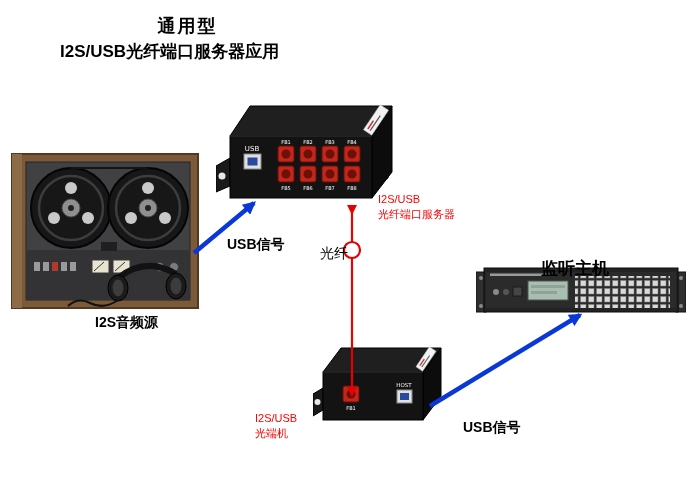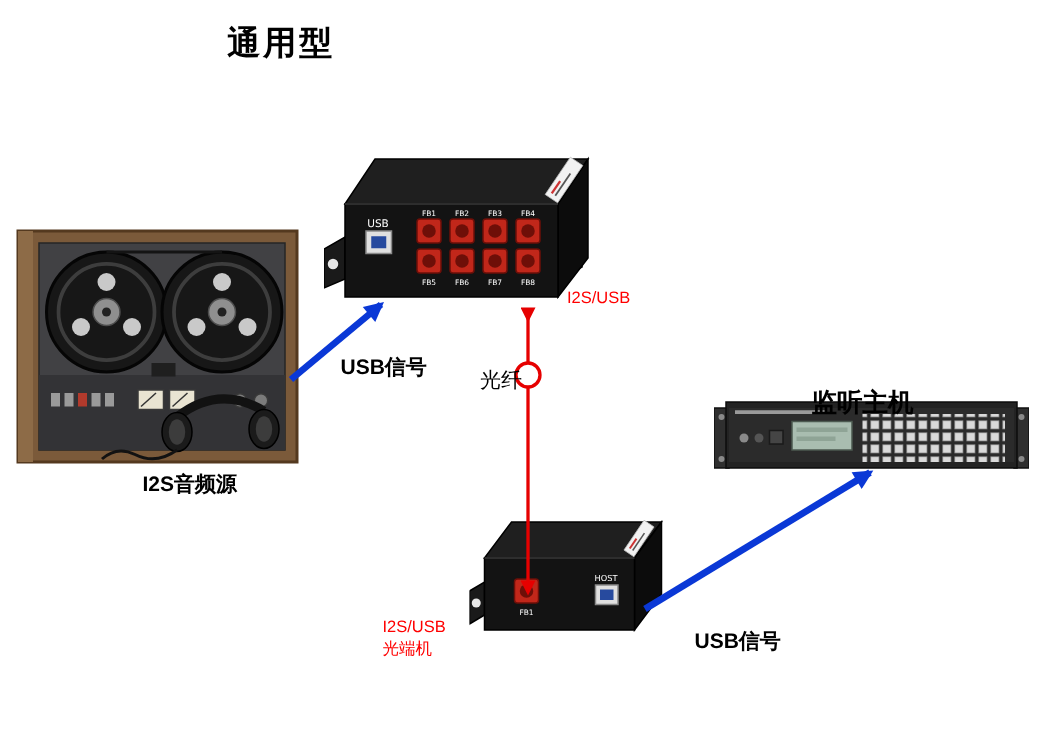--- a/index.html
+++ b/index.html
@@ -1,20 +1,20 @@
 <!DOCTYPE html>
 <html><head>
 <meta charset="utf-8">
 <style>
   html,body{margin:0;padding:0;background:#fff;}
   .canvas{position:relative;width:700px;height:495px;background:#ffffff;overflow:hidden;
           font-family:"Liberation Sans","DejaVu Sans",sans-serif;color:#000;}
   .abs{position:absolute;}
   .title-block{left:60px;top:14px;width:255px;}
-  .title-block .t1{font-size:22px;font-weight:bold;text-align:center;letter-spacing:2px;}
+  .title-block .t1{font-size:18px;font-weight:bold;text-align:center;letter-spacing:2px;}
   .title-block .t2{font-size:17px;font-weight:bold;margin-top:2px;white-space:nowrap;}
   .lbl{font-size:14px;font-weight:bold;white-space:nowrap;text-align:center;}
   .lbl-plain{font-size:14px;white-space:nowrap;}
   .red-cap{color:#ff0000;font-size:11px;text-align:left;line-height:15px;white-space:nowrap;}
   .usb1{left:227px;top:236px;}
   .usb2{left:463px;top:419px;}
   .fiber-lbl{left:320px;top:245px;}
   .monitor-lbl{left:541px;top:257px;font-size:17px;}
   .audio-lbl{left:55px;top:314px;padding-left:40px;}
   .servercap{left:378px;top:192px;width:100px;}
@@ -24,20 +24,21 @@
   .port-lbl2{font-size:5px;fill:#ffffff;text-anchor:middle;font-family:"DejaVu Sans",sans-serif;}
   .usb-lbl{font-size:7px;fill:#ffffff;text-anchor:middle;font-family:"DejaVu Sans",sans-serif;}
 </style>
 </head>
 <body>
 
 <div class="canvas">
 
   <div class="abs title-block">
     <div class="t1">通用型</div>
+    <div class="t2">I2S/USB光纤端口服务器应用</div>
   </div>
 
   <svg class="abs" style="left:8px;top:148px;" width="198" height="168" viewBox="0 0 198 168">
     <rect x="4" y="6" width="186" height="154" fill="#7b5a3a" stroke="#54391f" stroke-width="2"></rect>
     <rect x="4" y="6" width="10" height="154" fill="#8d6b47"></rect>
     <rect x="18" y="14" width="164" height="138" fill="#414144" stroke="#262626"></rect>
     <rect x="18" y="102" width="164" height="50" fill="#333336"></rect>
 
     <g>
       <circle cx="63" cy="60" r="40" fill="#171717" stroke="#050505" stroke-width="2"></circle>
@@ -224,20 +225,21 @@
     <line x1="352" y1="212" x2="352" y2="394" stroke="#e60000" stroke-width="2.2" marker-start="url(#arrowRedDown)" marker-end="url(#arrowRedDown)"></line>
     <circle cx="352" cy="250" r="8" fill="#ffffff" stroke="#e60000" stroke-width="2.2"></circle>
     <line x1="194" y1="253" x2="254" y2="203" stroke="#0a38d6" stroke-width="4.5" marker-end="url(#arrowBlue)"></line>
     <line x1="430" y1="406" x2="580" y2="315" stroke="#0a38d6" stroke-width="4.5" marker-end="url(#arrowBlue)"></line>
   </svg>
 
   <div class="abs lbl usb1">USB信号</div>
   <div class="abs lbl-plain fiber-lbl">光纤</div>
   <div class="abs red-cap servercap">
     <div>I2S/USB</div>
+    <div>光纤端口服务器</div>
   </div>
   <div class="abs red-cap terminalcap">
     <div>I2S/USB</div>
     <div>光端机</div>
   </div>
   <div class="abs lbl monitor-lbl">监听主机</div>
   <div class="abs lbl usb2">USB信号</div>
   <div class="abs lbl audio-lbl">I2S音频源</div>
 
 </div>

